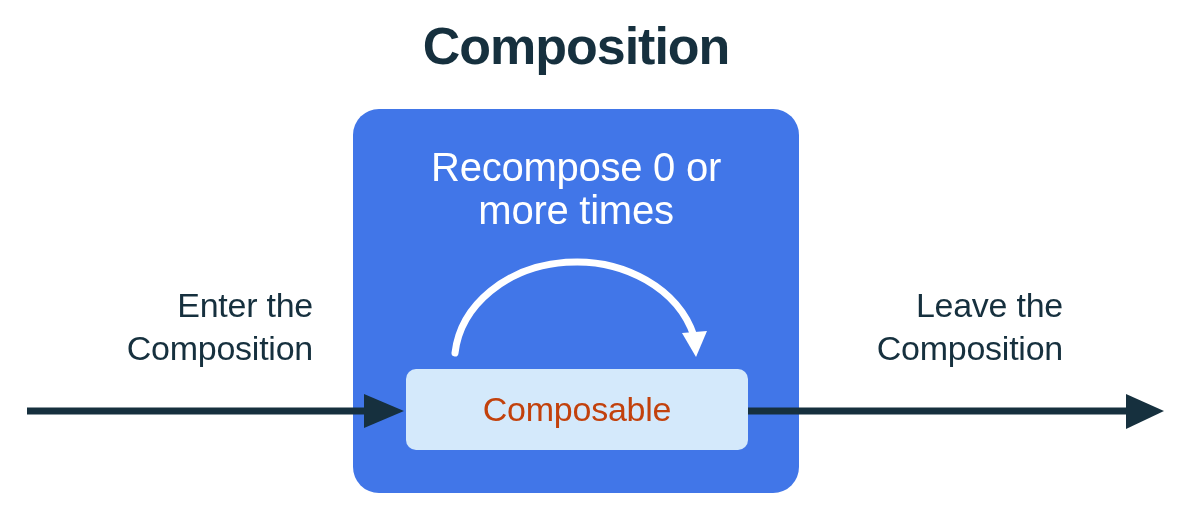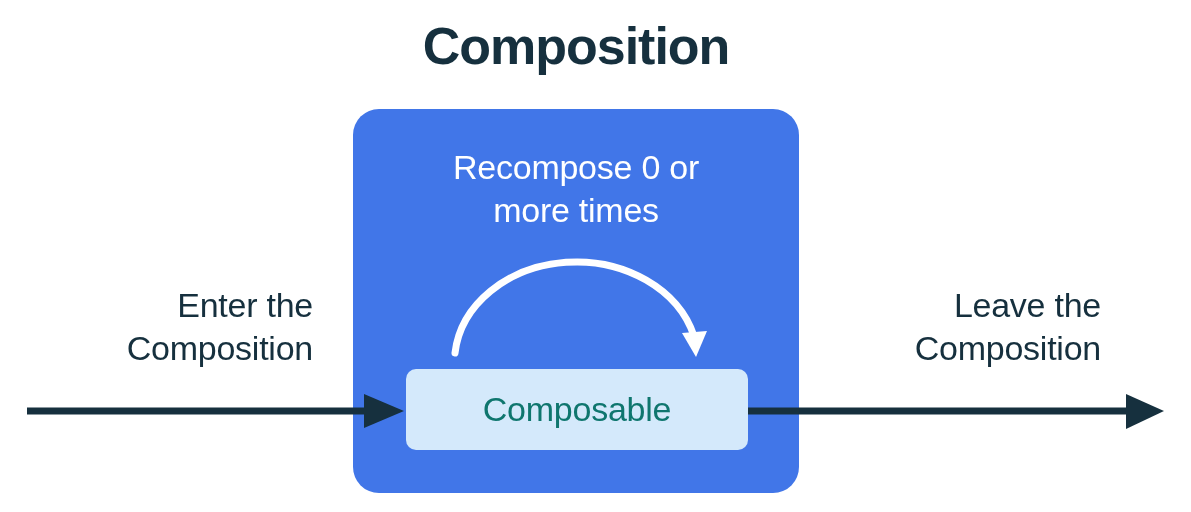--- a/index.html
+++ b/index.html
@@ -36,56 +36,56 @@
     height: 384px;
     background: #4176e8;
     border-radius: 26px;
   }
   .recompose-label {
     position: absolute;
     left: 353px;
     top: 146px;
     width: 446px;
     text-align: center;
-    font-size: 34px;
+    font-size: 40px;
     line-height: 43px;
     letter-spacing: -0.25px;
     color: #ffffff;
     white-space: pre-line;
   }
   .composable-box {
     position: absolute;
     left: 406px;
     top: 369px;
     width: 342px;
     height: 81px;
     background: #d4e9fb;
     border-radius: 10px;
     display: flex;
     align-items: center;
     justify-content: center;
   }
   .composable-label {
     font-size: 34px;
     letter-spacing: -0.25px;
-    color: #0f766e;
+    color: #c2410c;
   }
   .side-label {
     position: absolute;
     top: 284px;
     width: 250px;
     text-align: right;
     font-size: 34px;
     line-height: 43px;
     letter-spacing: -0.25px;
     color: #16303e;
     white-space: pre-line;
   }
   .enter-label { left: 63px; }
-  .leave-label { left: 851px; }
+  .leave-label { left: 813px; }
   .overlay-svg {
     position: absolute;
     left: 0;
     top: 0;
     width: 1191px;
     height: 512px;
     pointer-events: none;
   }
 </style>
 </head>

